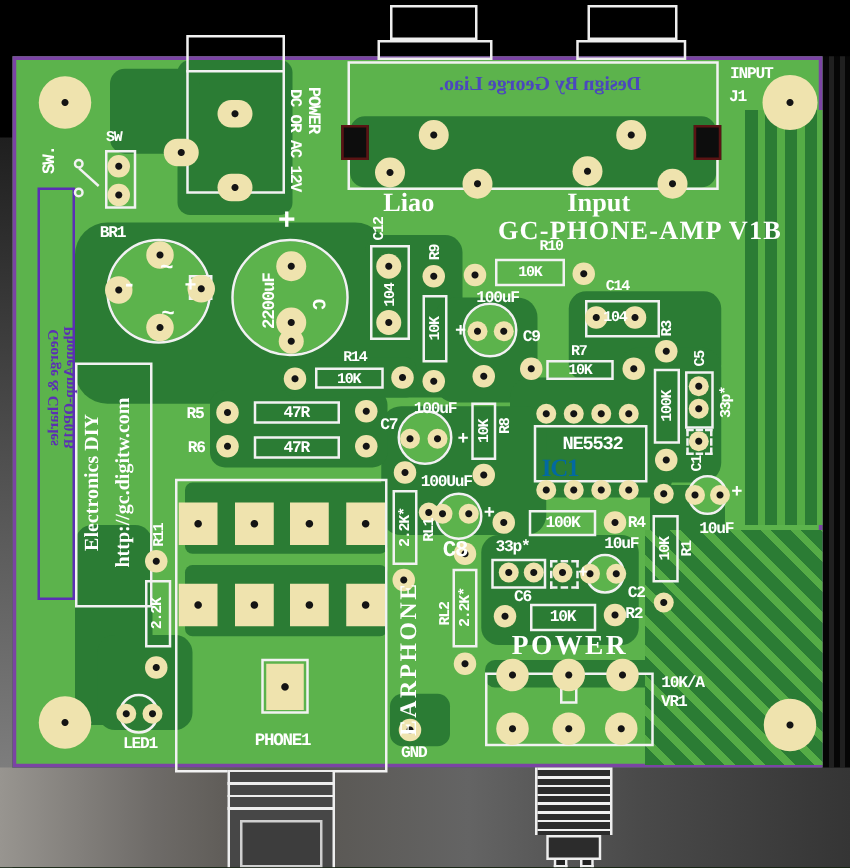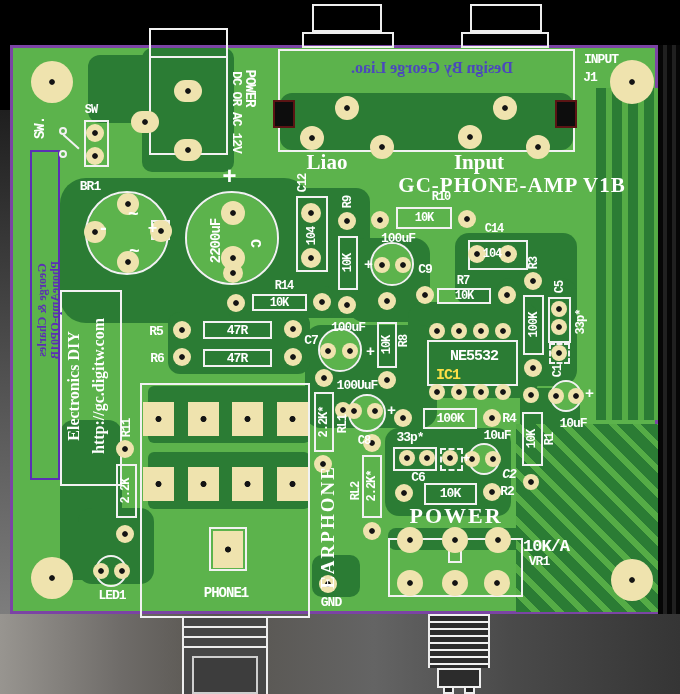--- a/index.html
+++ b/index.html
@@ -259,41 +259,41 @@
       <div class="abs lbl fm" style="left: 348px; top: 327px; font-size: 13px; color: rgb(255, 255, 255); transform: translate(-50%, -50%) rotate(0deg);">100uF</div>
       <div class="abs lbl fm" style="left: 311px; top: 340px; font-size: 13px; color: rgb(255, 255, 255); transform: translate(-50%, -50%) rotate(0deg);">C7</div>
       <div class="abs lbl fm" style="left: 370px; top: 352px; font-size: 15px; color: rgb(255, 255, 255); transform: translate(-50%, -50%) rotate(0deg);">+</div>
       <div class="abs lbl fm" style="left: 284px; top: 286px; font-size: 12px; color: rgb(255, 255, 255); transform: translate(-50%, -50%) rotate(0deg);">R14</div>
       <div class="abs lbl fm" style="left: 279px; top: 303px; font-size: 12px; color: rgb(255, 255, 255); transform: translate(-50%, -50%) rotate(0deg);">10K</div>
       <div class="abs lbl fm" style="left: 156px; top: 331px; font-size: 13px; color: rgb(255, 255, 255); transform: translate(-50%, -50%) rotate(0deg);">R5</div>
       <div class="abs lbl fm" style="left: 237px; top: 330px; font-size: 13px; color: rgb(255, 255, 255); transform: translate(-50%, -50%) rotate(0deg);">47R</div>
       <div class="abs lbl fm" style="left: 157px; top: 358px; font-size: 13px; color: rgb(255, 255, 255); transform: translate(-50%, -50%) rotate(0deg);">R6</div>
       <div class="abs lbl fm" style="left: 237px; top: 358px; font-size: 13px; color: rgb(255, 255, 255); transform: translate(-50%, -50%) rotate(0deg);">47R</div>
       <div class="abs lbl fm" style="left: 474px; top: 356px; font-size: 15px; color: rgb(255, 255, 255); transform: translate(-50%, -50%) rotate(0deg);">NE5532</div>
-      <div class="abs lbl fm" style="left: 448px; top: 375px; font-size: 15px; color: #fde047; transform: translate(-50%, -50%) rotate(0deg);">IC1</div>
+      <div class="abs lbl fm" style="left: 448px; top: 375px; font-size: 20px; color: #0369a1; transform: translate(-50%, -50%) rotate(0deg); font-family: Liberation Serif, serif;">IC1</div>
       <div class="abs lbl fm" style="left: 357px; top: 385px; font-size: 13px; color: rgb(255, 255, 255); transform: translate(-50%, -50%) rotate(0deg);">100UuF</div>
       <div class="abs lbl fm" style="left: 343px; top: 424px; font-size: 12px; color: rgb(255, 255, 255); transform: translate(-50%, -50%) rotate(-90deg);">RL1</div>
       <div class="abs lbl fm" style="left: 324px; top: 422px; font-size: 12px; color: rgb(255, 255, 255); transform: translate(-50%, -50%) rotate(-90deg);">2.2K*</div>
-      <div class="abs lbl fm" style="left: 364px; top: 441px; font-size: 12px; color: rgb(255, 255, 255); transform: translate(-50%, -50%) rotate(0deg);">C8</div>
+      <div class="abs lbl fm" style="left: 364px; top: 441px; font-size: 18px; color: rgb(255, 255, 255); transform: translate(-50%, -50%) rotate(0deg);">C8</div>
       <div class="abs lbl fm" style="left: 391px; top: 411px; font-size: 15px; color: rgb(255, 255, 255); transform: translate(-50%, -50%) rotate(0deg);">+</div>
       <div class="abs lbl fm" style="left: 450px; top: 418px; font-size: 13px; color: rgb(255, 255, 255); transform: translate(-50%, -50%) rotate(0deg);">100K</div>
       <div class="abs lbl fm" style="left: 509px; top: 418px; font-size: 13px; color: rgb(255, 255, 255); transform: translate(-50%, -50%) rotate(0deg);">R4</div>
       <div class="abs lbl fm" style="left: 410px; top: 437px; font-size: 13px; color: rgb(255, 255, 255); transform: translate(-50%, -50%) rotate(0deg);">33p*</div>
       <div class="abs lbl fm" style="left: 418px; top: 477px; font-size: 13px; color: rgb(255, 255, 255); transform: translate(-50%, -50%) rotate(0deg);">C6</div>
       <div class="abs lbl fm" style="left: 497px; top: 435px; font-size: 13px; color: rgb(255, 255, 255); transform: translate(-50%, -50%) rotate(0deg);">10uF</div>
-      <div class="abs lbl fm" style="left: 509px; top: 474px; font-size: 13px; color: rgb(255, 255, 255); transform: translate(-50%, -50%) rotate(0deg); font-style: italic;">C2</div>
+      <div class="abs lbl fm" style="left: 509px; top: 474px; font-size: 13px; color: rgb(255, 255, 255); transform: translate(-50%, -50%) rotate(0deg);">C2</div>
       <div class="abs lbl fm" style="left: 466px; top: 458px; font-size: 13px; color: rgb(255, 255, 255); transform: translate(-50%, -50%) rotate(0deg);">+</div>
       <div class="abs lbl fm" style="left: 450px; top: 493px; font-size: 13px; color: rgb(255, 255, 255); transform: translate(-50%, -50%) rotate(0deg);">10K</div>
       <div class="abs lbl fm" style="left: 507px; top: 491px; font-size: 13px; color: rgb(255, 255, 255); transform: translate(-50%, -50%) rotate(0deg);">R2</div>
       <div class="abs lbl fm" style="left: 550px; top: 439px; font-size: 12px; color: rgb(255, 255, 255); transform: translate(-50%, -50%) rotate(-90deg);">R1</div>
       <div class="abs lbl fm" style="left: 532px; top: 439px; font-size: 12px; color: rgb(255, 255, 255); transform: translate(-50%, -50%) rotate(-90deg);">10K</div>
       <div class="abs lbl fm" style="left: 356px; top: 491px; font-size: 12px; color: rgb(255, 255, 255); transform: translate(-50%, -50%) rotate(-90deg);">RL2</div>
       <div class="abs lbl fm" style="left: 372px; top: 486px; font-size: 12px; color: rgb(255, 255, 255); transform: translate(-50%, -50%) rotate(-90deg);">2.2K*</div>
       <div class="abs lbl fs" style="left: 456px; top: 516px; font-size: 22px; color: rgb(255, 255, 255); letter-spacing: 2px; transform: translate(-50%, -50%) rotate(0deg);">POWER</div>
-      <div class="abs lbl fm" style="left: 546px; top: 546px; font-size: 17px; color: rgb(255, 255, 255); transform: translate(-50%, -50%) rotate(0deg);">10K/A</div>
+      <div class="abs lbl fm" style="left: 546px; top: 546px; font-size: 13px; color: rgb(255, 255, 255); transform: translate(-50%, -50%) rotate(0deg);">10K/A</div>
       <div class="abs lbl fm" style="left: 539px; top: 561px; font-size: 13px; color: rgb(255, 255, 255); transform: translate(-50%, -50%) rotate(0deg);">VR1</div>
       <div class="abs lbl fm" style="left: 127px; top: 428px; font-size: 12px; color: rgb(255, 255, 255); transform: translate(-50%, -50%) rotate(-90deg);">R11</div>
       <div class="abs lbl fm" style="left: 126px; top: 491px; font-size: 12px; color: rgb(255, 255, 255); transform: translate(-50%, -50%) rotate(-90deg);">2.2K</div>
       <div class="abs lbl fm" style="left: 112px; top: 595px; font-size: 13px; color: rgb(255, 255, 255); transform: translate(-50%, -50%) rotate(0deg);">LED1</div>
       <div class="abs lbl fm" style="left: 226px; top: 593px; font-size: 14px; color: rgb(255, 255, 255); transform: translate(-50%, -50%) rotate(0deg);">PHONE1</div>
       <div class="abs lbl fs" style="left: 327px; top: 527px; font-size: 19px; color: rgb(255, 255, 255); letter-spacing: 2px; transform: translate(-50%, -50%) rotate(-90deg);">EARPHONE</div>
       <div class="abs lbl fm" style="left: 331px; top: 602px; font-size: 13px; color: rgb(255, 255, 255); transform: translate(-50%, -50%) rotate(0deg);">GND</div>
       <div class="abs lbl fs" style="left: 327px; top: 162px; font-size: 21px; color: rgb(255, 255, 255); transform: translate(-50%, -50%) rotate(0deg);">Liao</div>
       <div class="abs lbl fs" style="left: 479px; top: 162px; font-size: 21px; color: rgb(255, 255, 255); transform: translate(-50%, -50%) rotate(0deg);">Input</div>
       <div class="abs lbl fs" style="left: 512px; top: 185px; font-size: 21px; color: rgb(255, 255, 255); letter-spacing: 1px; transform: translate(-50%, -50%) rotate(0deg);">GC-PHONE-AMP V1B</div>

